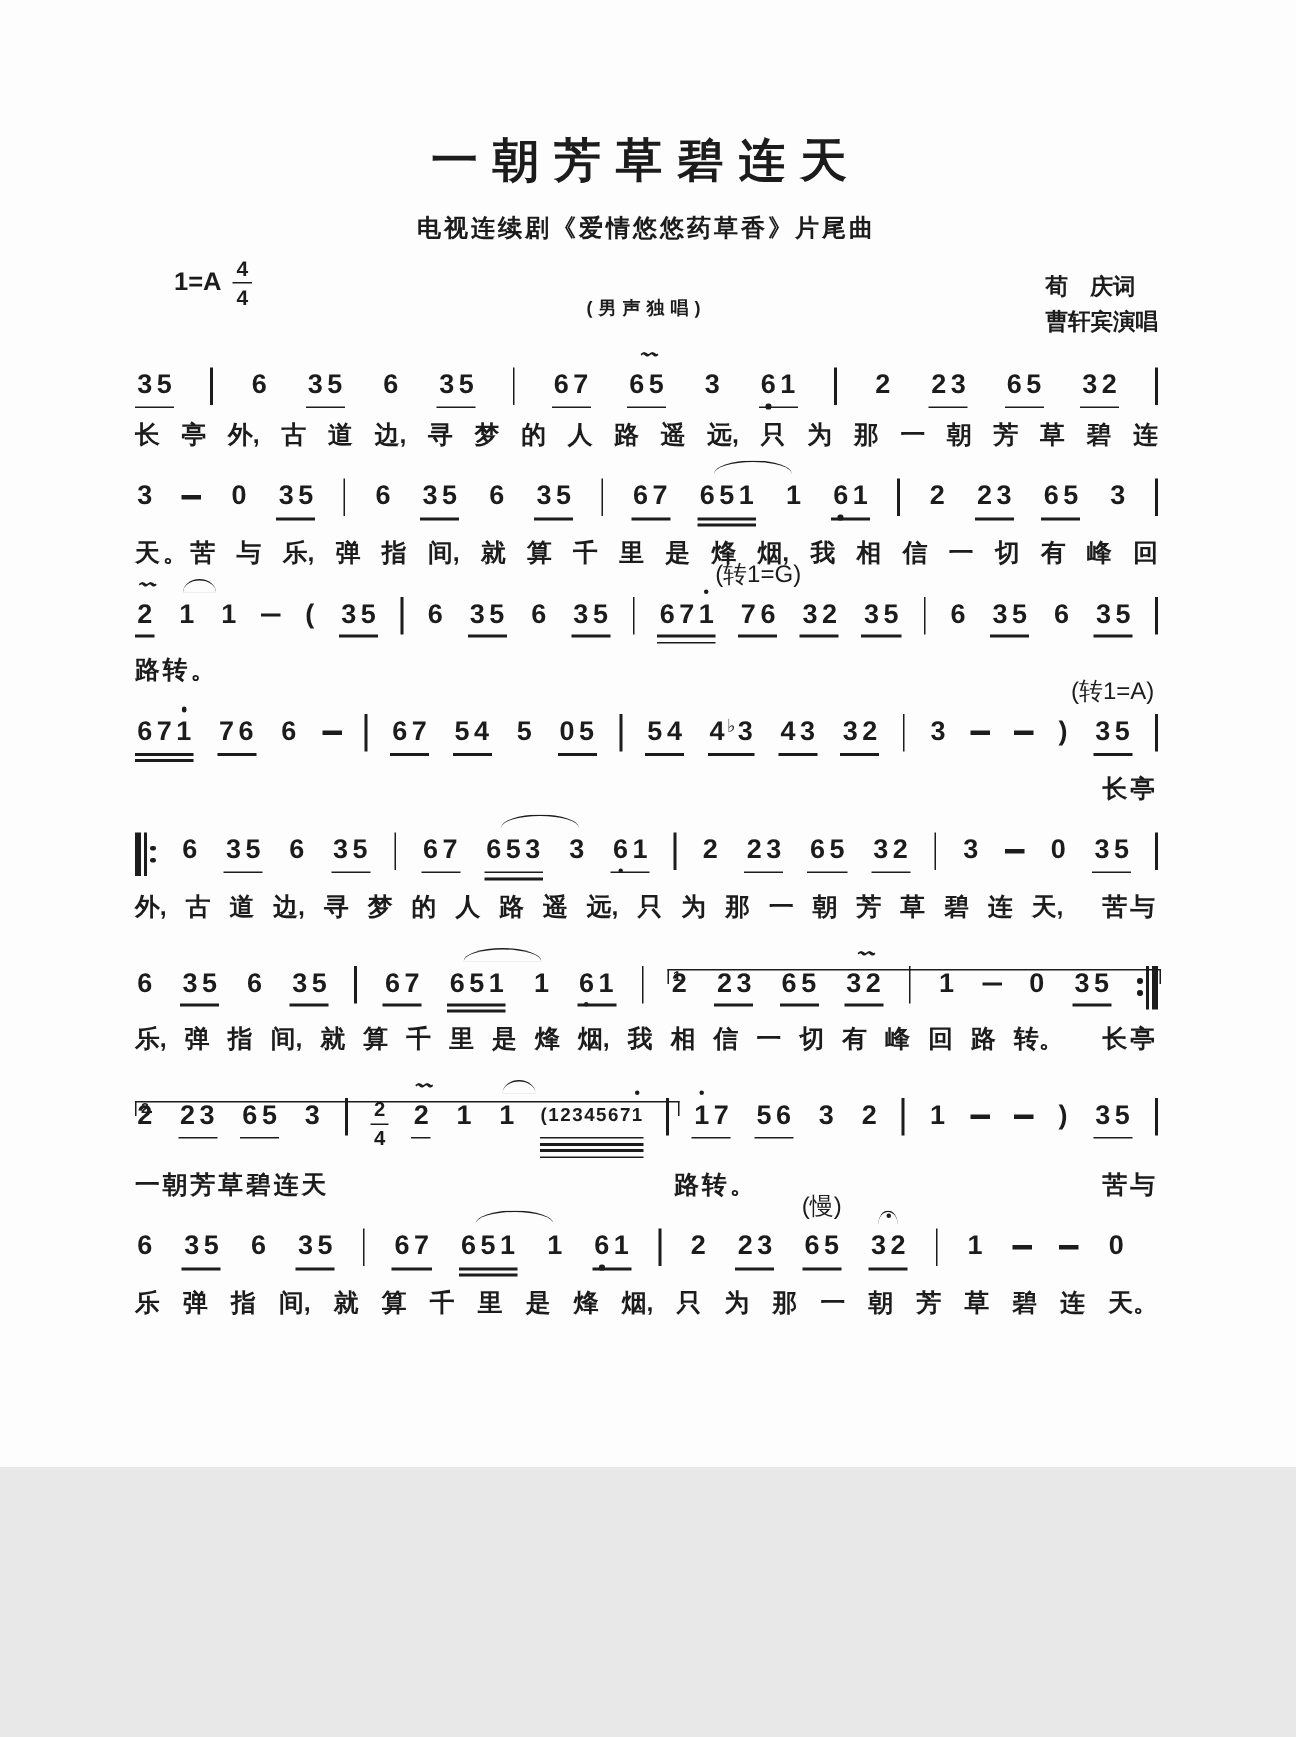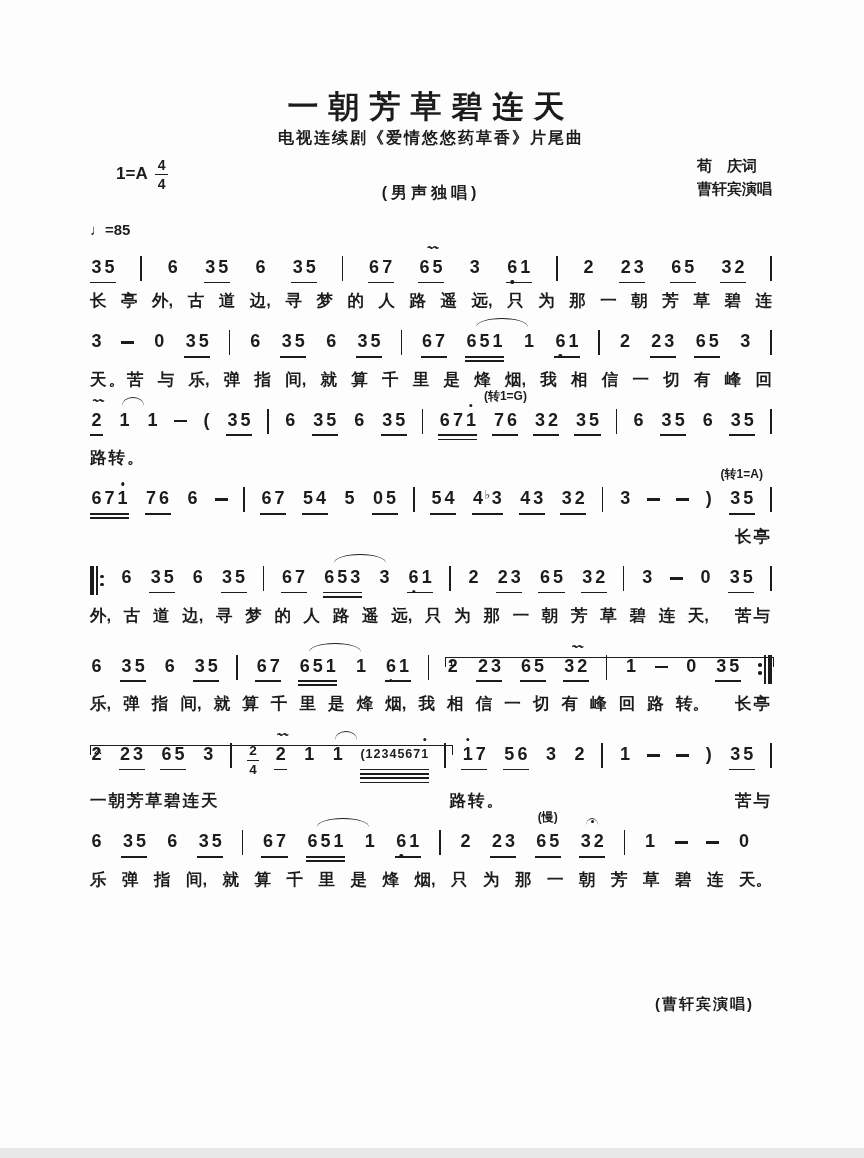--- a/index.html
+++ b/index.html
@@ -1,30 +1,30 @@
 <!DOCTYPE html>
 <html><head>
 <meta charset="utf-8">
 <style>
   html,body{margin:0;padding:0;background:#e8e8e8;}
-  #page{width:864px;height:1148px;background:#fdfdfd;margin:0 auto;position:relative;
+  #page{width:864px;height:978px;background:#fdfdfd;margin:0 auto;position:relative;
         font-family:"Liberation Sans","DejaVu Sans",sans-serif;color:#1c1c1c;overflow:hidden;}
   #content{padding:86px 92px 0 90px;}
 
   
   .title{text-align:center;font-size:31px;font-weight:bold;letter-spacing:10px;
          font-family:"DejaVu Serif","Liberation Serif",serif;}
-  .subtitle{text-align:center;font-size:16px;font-weight:bold;letter-spacing:2px;}
+  .subtitle{text-align:center;font-size:16px;font-weight:bold;margin-top:14px;letter-spacing:2px;}
   .meta-row{position:relative;height:58px;margin-top:6px;}
   .keysig{position:absolute;left:26px;top:2px;font-size:17px;font-weight:bold;display:flex;align-items:center;gap:7px;}
   .frac{display:inline-flex;flex-direction:column;align-items:center;line-height:1;font-size:14px;font-weight:bold;}
   .frac .num{border-bottom:1.6px solid #1c1c1c;padding:1px 3px 2px;}
   .frac .den{padding-top:2px;}
-  .solo{position:absolute;left:0;right:0;top:28px;text-align:center;font-size:16px;font-weight:bold;letter-spacing:4px;}
-  .credits{position:absolute;right:0;top:0;text-align:left;font-size:15px;font-weight:bold;line-height:1.5;}
+  .solo{position:absolute;left:0;right:0;top:28px;text-align:center;font-size:12px;font-weight:bold;letter-spacing:4px;}
+  .credits{position:absolute;right:0;top:12px;text-align:left;font-size:15px;font-weight:bold;line-height:1.5;}
   .tempo{font-size:15px;font-weight:bold;margin:8px 0 2px 0;}
 
   
   #music{margin-top:10px;}
   .system{position:relative;margin-bottom:13px;}
   .nrow{display:flex;justify-content:space-between;align-items:flex-start;margin-top:17px;}
   .system.v .nrow{margin-top:27px;}
   .grp{display:inline-flex;flex-direction:column;position:relative;}
   .chars{display:inline-flex;align-items:flex-start;height:24px;}
   .ch{position:relative;display:inline-block;font-size:18px;font-weight:bold;line-height:24px;padding:0 1.5px;}
@@ -52,21 +52,21 @@
       font-size:13.5px;font-weight:bold;margin-top:1px;}
   .ts .num{border-bottom:1.6px solid #1c1c1c;padding:1px 2px 2px;}
   .ts .den{padding-top:2px;}
 
   
   .trem{position:absolute;bottom:calc(100% + 1px);left:50%;transform:translateX(-35%) scaleY(.75);
         font-size:11px;font-weight:bold;letter-spacing:-1px;white-space:nowrap;}
   .slurArc{position:absolute;bottom:calc(100% + 2px);left:28%;width:170%;max-width:52px;height:8px;
         border-top:1.7px solid #1c1c1c;border-radius:50%/100% 100% 0 0;}
   .annText{position:absolute;bottom:calc(100% + 3px);left:50%;transform:translateX(-50%);
-        font-size:12px;font-weight:bold;white-space:nowrap;text-align:right;}
+        font-size:16px;font-weight:normal;white-space:nowrap;text-align:right;}
   .ferm{position:absolute;bottom:calc(100% + 2px);left:50%;transform:translateX(-50%);width:13px;height:8px;
         border-top:1.7px solid #1c1c1c;border-radius:50%/100% 100% 0 0;}
   .ferm b{position:absolute;left:50%;top:1px;transform:translateX(-50%);width:3px;height:3px;border-radius:50%;background:#1c1c1c;}
 
   
   .volta{position:absolute;top:3px;height:9px;border-top:1.7px solid #1c1c1c;
          border-left:1.7px solid #1c1c1c;border-right:1.7px solid #1c1c1c;}
   .volta span{position:absolute;left:3px;top:-1px;font-size:9.5px;font-weight:bold;}
 
   
@@ -96,21 +96,20 @@
           <span class="den">4</span>
         </span>
       </div>
       <div class="solo">(男声独唱)</div>
       <div class="credits">
         <div>荀　庆词</div>
         <div>曹轩宾演唱</div>
       </div>
     </div>
 
-    <div class="tempo">♩=85</div>
 
     <div id="music">
         <div class="system">
           <div class="nrow">
             <span class="grp">
               <span class="chars">
                 <span class="ch">3</span>
                 <span class="ch">5</span>
               </span>
               <span class="ul"></span>

